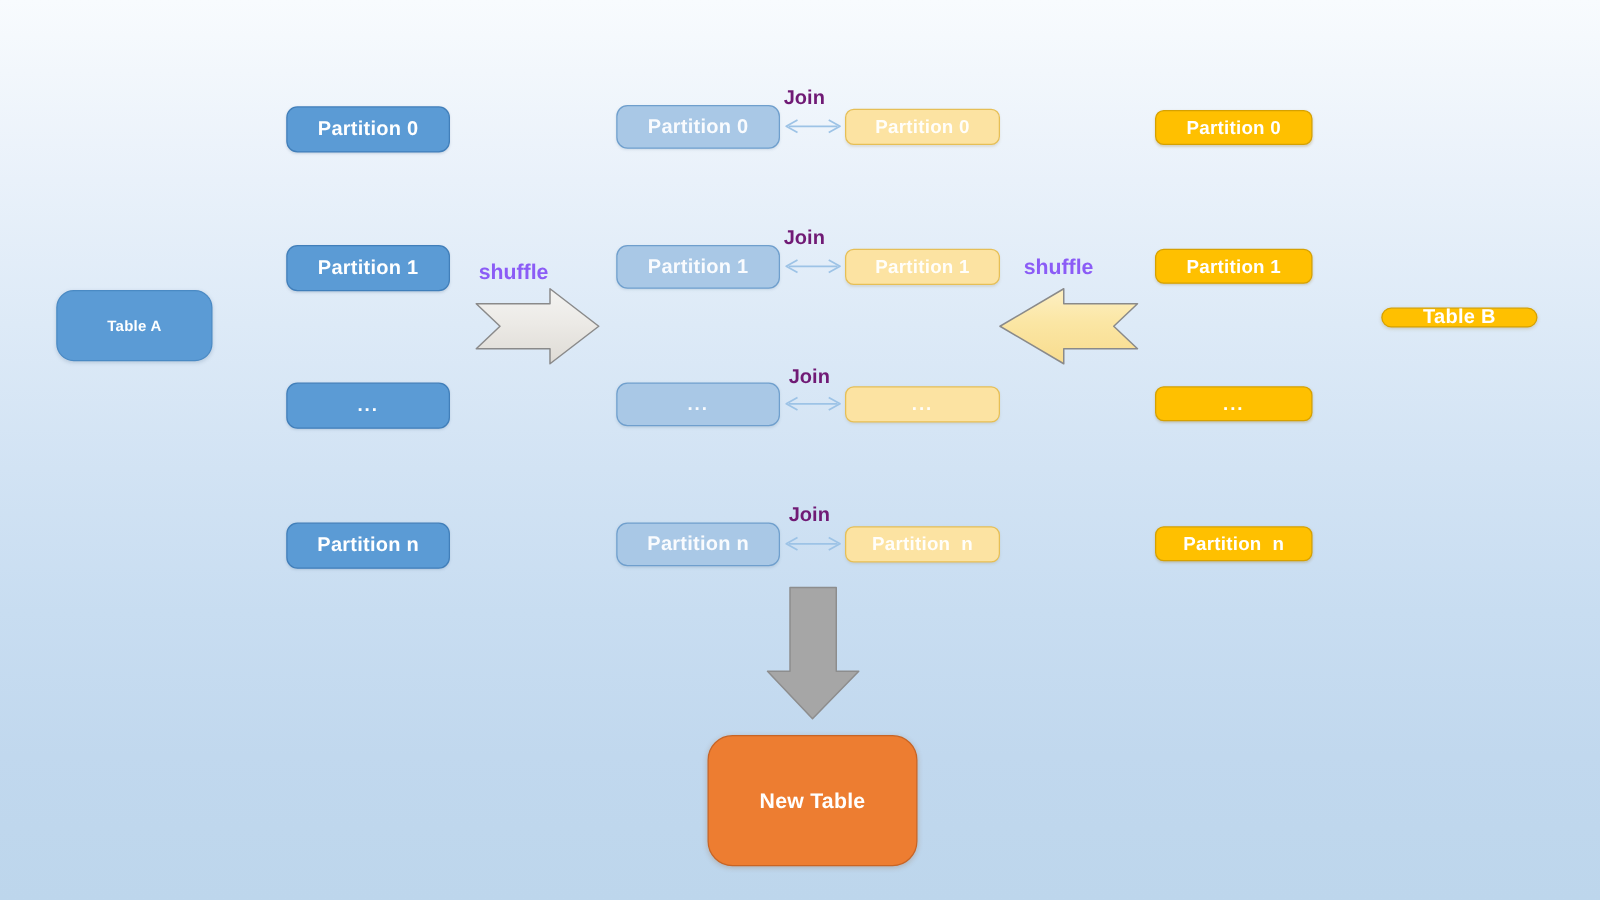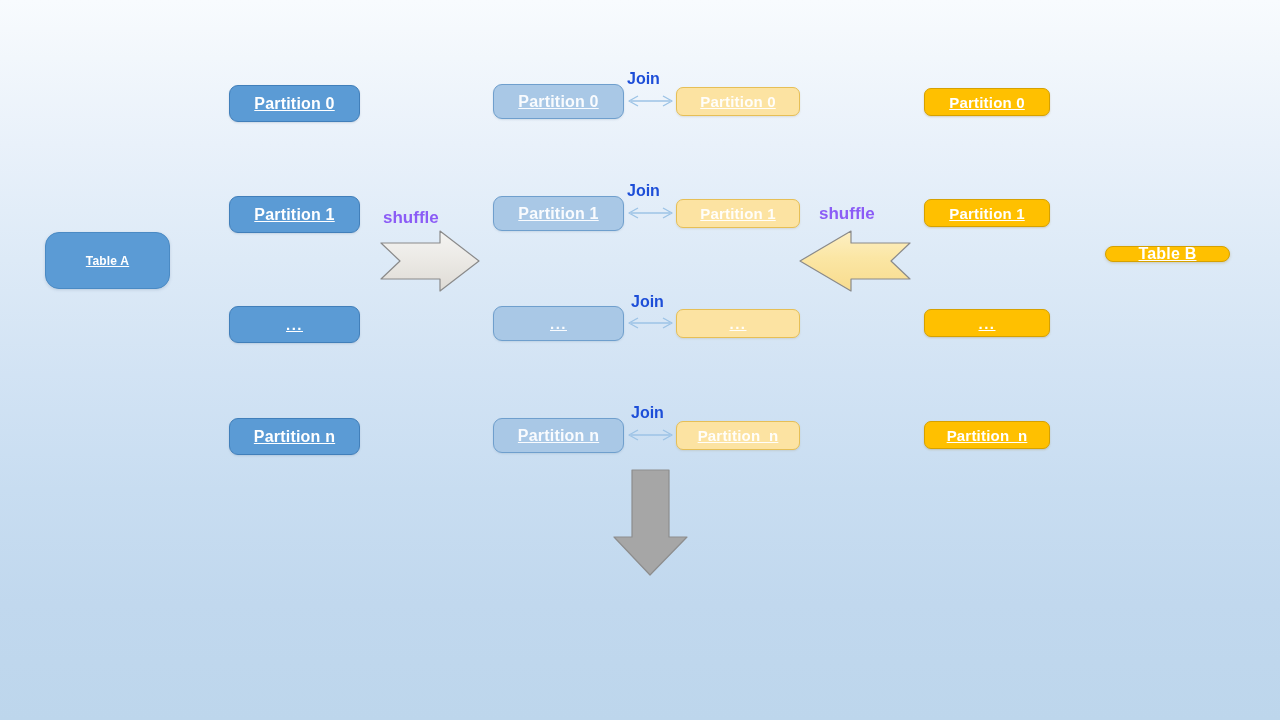--- a/index.html
+++ b/index.html
@@ -34,21 +34,20 @@
   .node {
     position: absolute;
     display: flex;
     align-items: center;
     justify-content: center;
     font-weight: bold;
     letter-spacing: .2px;
     white-space: pre;
     text-align: center;
     line-height: 1;
-    text-decoration: underline;
   }
 
   
   .blue-solid {
     background: #5b9bd5;
     border: 1px solid #417fba;
     border-radius: 9px;
     color: #ffffff;
     font-size: 16px;
     box-shadow: 0 1px 2px rgba(90,120,150,.22);
@@ -120,21 +119,21 @@
     letter-spacing: 1.5px;
     font-size: 15px;
     font-weight: bold;
   }
 
   
   .join-label {
     position: absolute;
     font-size: 16px;
     font-weight: bold;
-    color: #1d4ed8;
+    color: #701a75;
     white-space: nowrap;
     line-height: 1;
   }
 
   
   .shuffle-label {
     position: absolute;
     font-size: 17px;
     font-weight: bold;
     color: #8b5cf6;
@@ -263,14 +262,17 @@
     <span class="dots">...</span>
   </div>
   <div class="node amber-solid" style="left:924px; top:421px; width:126px; height:28px;">
     <span>Partition  n</span>
   </div>
 
   <div class="node table-b" style="left:1105px; top:246px; width:125px; height:16px;">
     <span>Table B</span>
   </div>
 
+  <div class="node new-table" style="left:566px; top:588px; width:168px; height:105px;">
+    <span>New Table</span>
+  </div>
 
 </div>
 
 </body></html>

